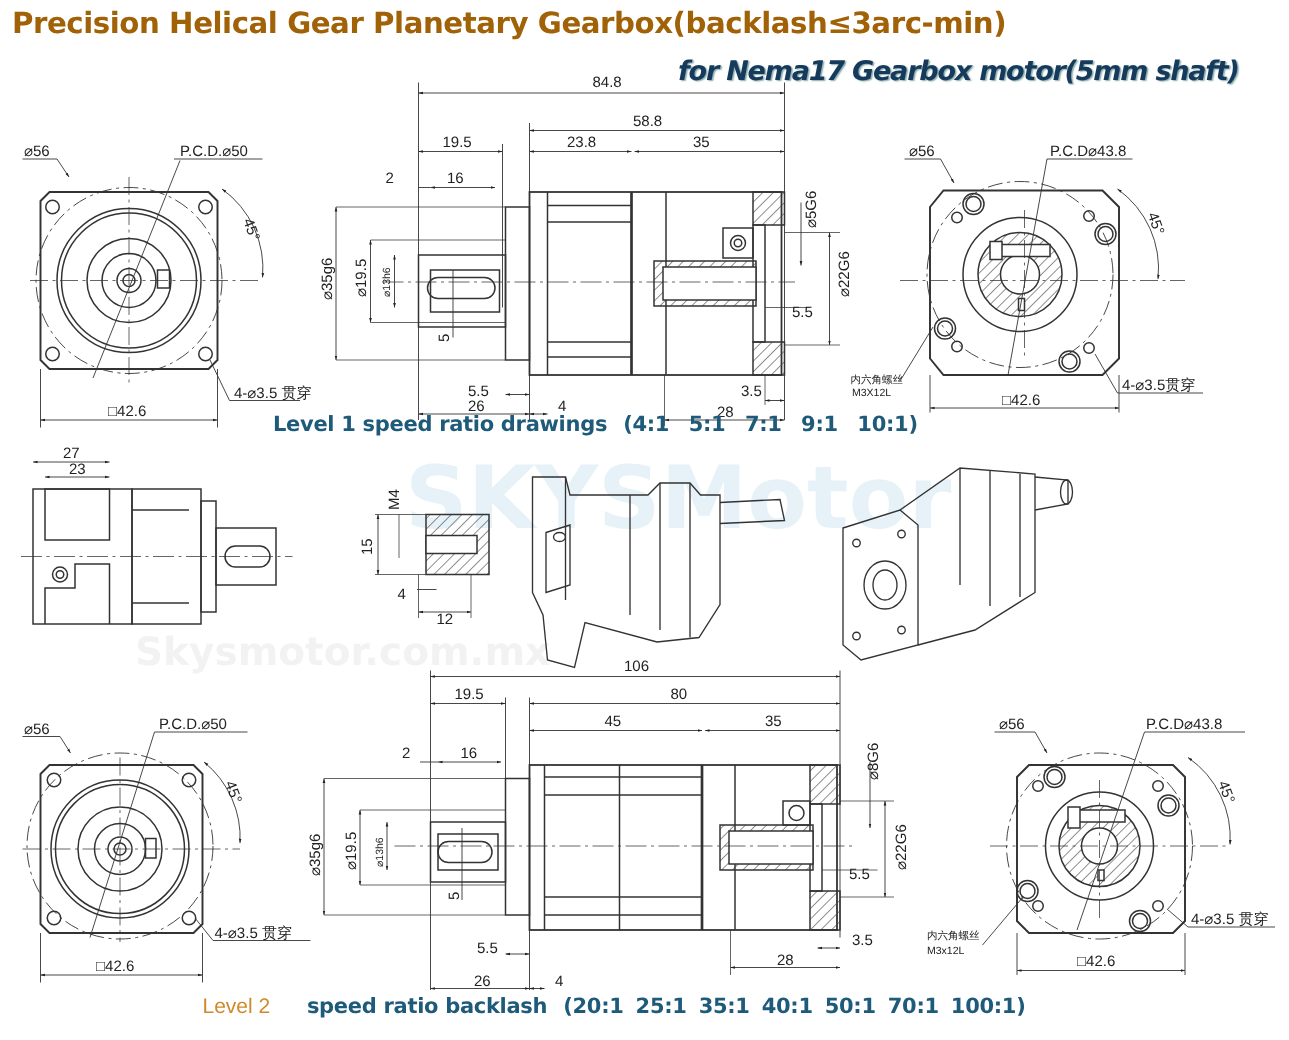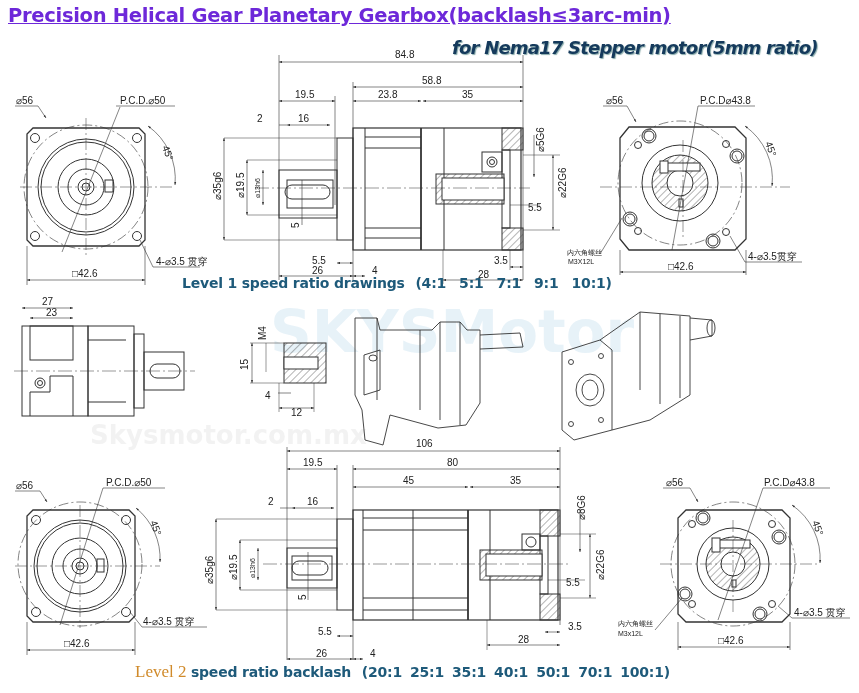--- a/index.html
+++ b/index.html
@@ -1,37 +1,37 @@
 <!DOCTYPE html>
 <html><head>
 <meta charset="utf-8">
 <style>
   html,body{margin:0;padding:0;background:#fff;}
   body{width:859px;height:693px;position:relative;overflow:hidden;font-family:"Liberation Sans",sans-serif;}
-  .title{position:absolute;left:8px;top:4px;font-family:"DejaVu Sans",sans-serif;font-weight:bold;font-size:19.5px;color:#6d28d9;letter-spacing:-0.3px;white-space:nowrap;text-decoration:underline;}
+  .title{position:absolute;left:8px;top:4px;font-family:"DejaVu Sans",sans-serif;font-weight:bold;font-size:19.5px;color:#a16207;letter-spacing:-0.3px;white-space:nowrap;}
   .subtitle{position:absolute;left:452px;top:37px;font-family:"DejaVu Sans",sans-serif;font-weight:bold;font-style:italic;font-size:18px;color:#153a5c;letter-spacing:-0.8px;white-space:nowrap;text-shadow:1px 1px 1px #8aa;}
   .lvl1{position:absolute;left:182px;top:275px;font-family:"DejaVu Sans",sans-serif;font-weight:bold;font-size:14px;color:#1e5a7a;white-space:nowrap;letter-spacing:-0.2px;}
   .lvl1 .ratios span{margin-right:13px;}
   .lvl2{position:absolute;left:135px;top:662px;white-space:nowrap;}
-  .lvl2 .lv{font-family:Liberation Serif, serif;font-size:17px;color:#d08a2a;margin-right:0;}
+  .lvl2 .lv{font-family:Liberation Sans, sans-serif;font-size:14px;color:#d08a2a;margin-right:20px;}
   .lvl2 .rest{font-family:"DejaVu Sans",sans-serif;font-weight:bold;font-size:14px;color:#1e5a7a;letter-spacing:-0.2px;}
   .lvl2 .ratios span{margin-right:8px;}
   svg{position:absolute;left:0;top:0;}
   .dim{font-family:"Liberation Sans",sans-serif;font-size:10px;fill:#222;}
   .dimsm{font-family:"Liberation Sans",sans-serif;font-size:7px;fill:#222;}
   .watermark{position:absolute;font-family:"DejaVu Sans",sans-serif;font-weight:bold;color:rgba(60,150,200,0.12);white-space:nowrap;}
 </style>
 </head>
 <body>
 
 <div class="watermark" style="left:270px;top:298px;font-size:58px;">SKYSMotor</div>
 <div class="watermark" style="left:90px;top:420px;font-size:26px;color:rgba(150,150,150,0.12);text-align:right;">Skysmotor.com.mx</div>
 
 <div class="title">Precision Helical Gear Planetary Gearbox(backlash≤3arc-min)</div>
-<div class="subtitle">for Nema17 Stepper motor(5mm ratio)</div>
+<div class="subtitle">for Nema17 Gearbox motor(5mm shaft)</div>
 
 <svg width="859" height="693" viewBox="0 0 859 693">
   <defs>
     <pattern id="hatch" width="5" height="5" patternUnits="userSpaceOnUse" patternTransform="rotate(45)">
       <line x1="0" y1="0" x2="0" y2="5" stroke="#444" stroke-width="0.8"></line>
     </pattern>
     <marker id="arr" viewBox="0 0 10 10" refX="10" refY="5" markerWidth="5" markerHeight="5" orient="auto-start-reverse">
       <path d="M0,2 L10,5 L0,8 z" fill="#222"></path>
     </marker>
   </defs>

